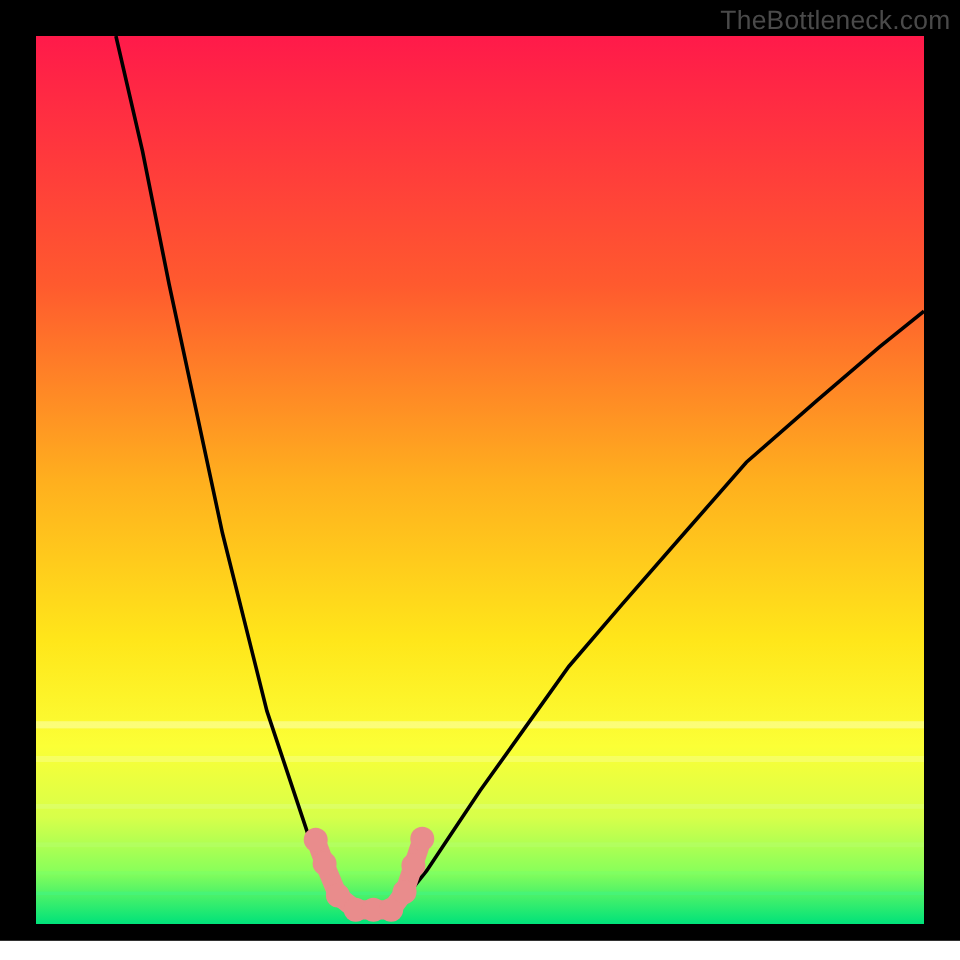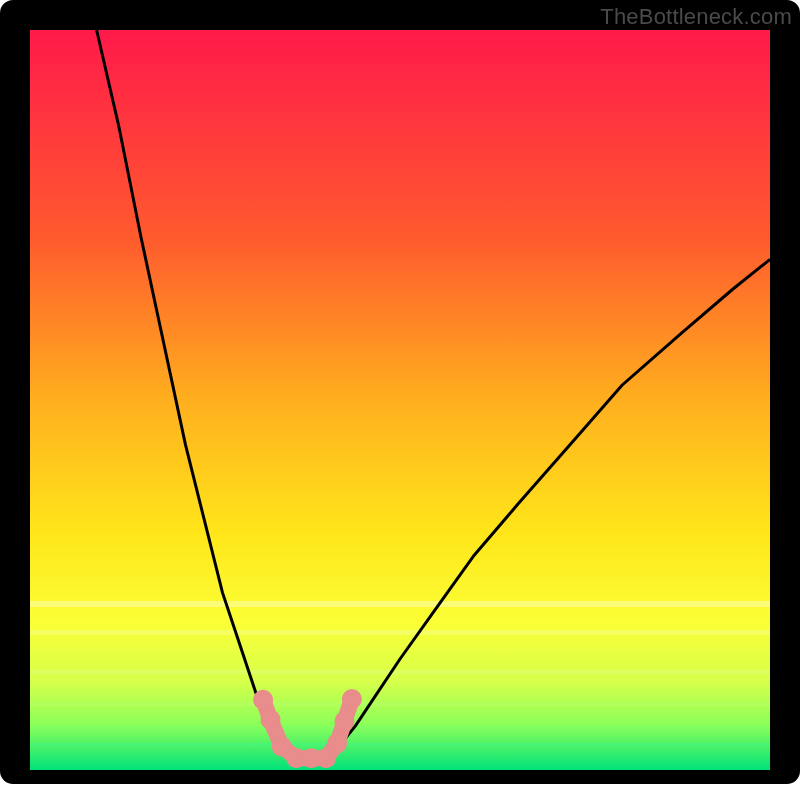--- a/index.html
+++ b/index.html
@@ -8,21 +8,20 @@
     width: 800px;
     height: 800px;
     overflow: hidden;
     font-family: Arial, Helvetica, sans-serif;
   }
   .frame {
     width: 800px;
     height: 784px;
     background: #000;
     position: relative;
-    border-radius: 13px;
   }
   .plot {
     position: absolute;
     left: 30px;
     top: 30px;
     width: 740px;
     height: 740px;
     overflow: hidden;
   }
   .plot svg {

